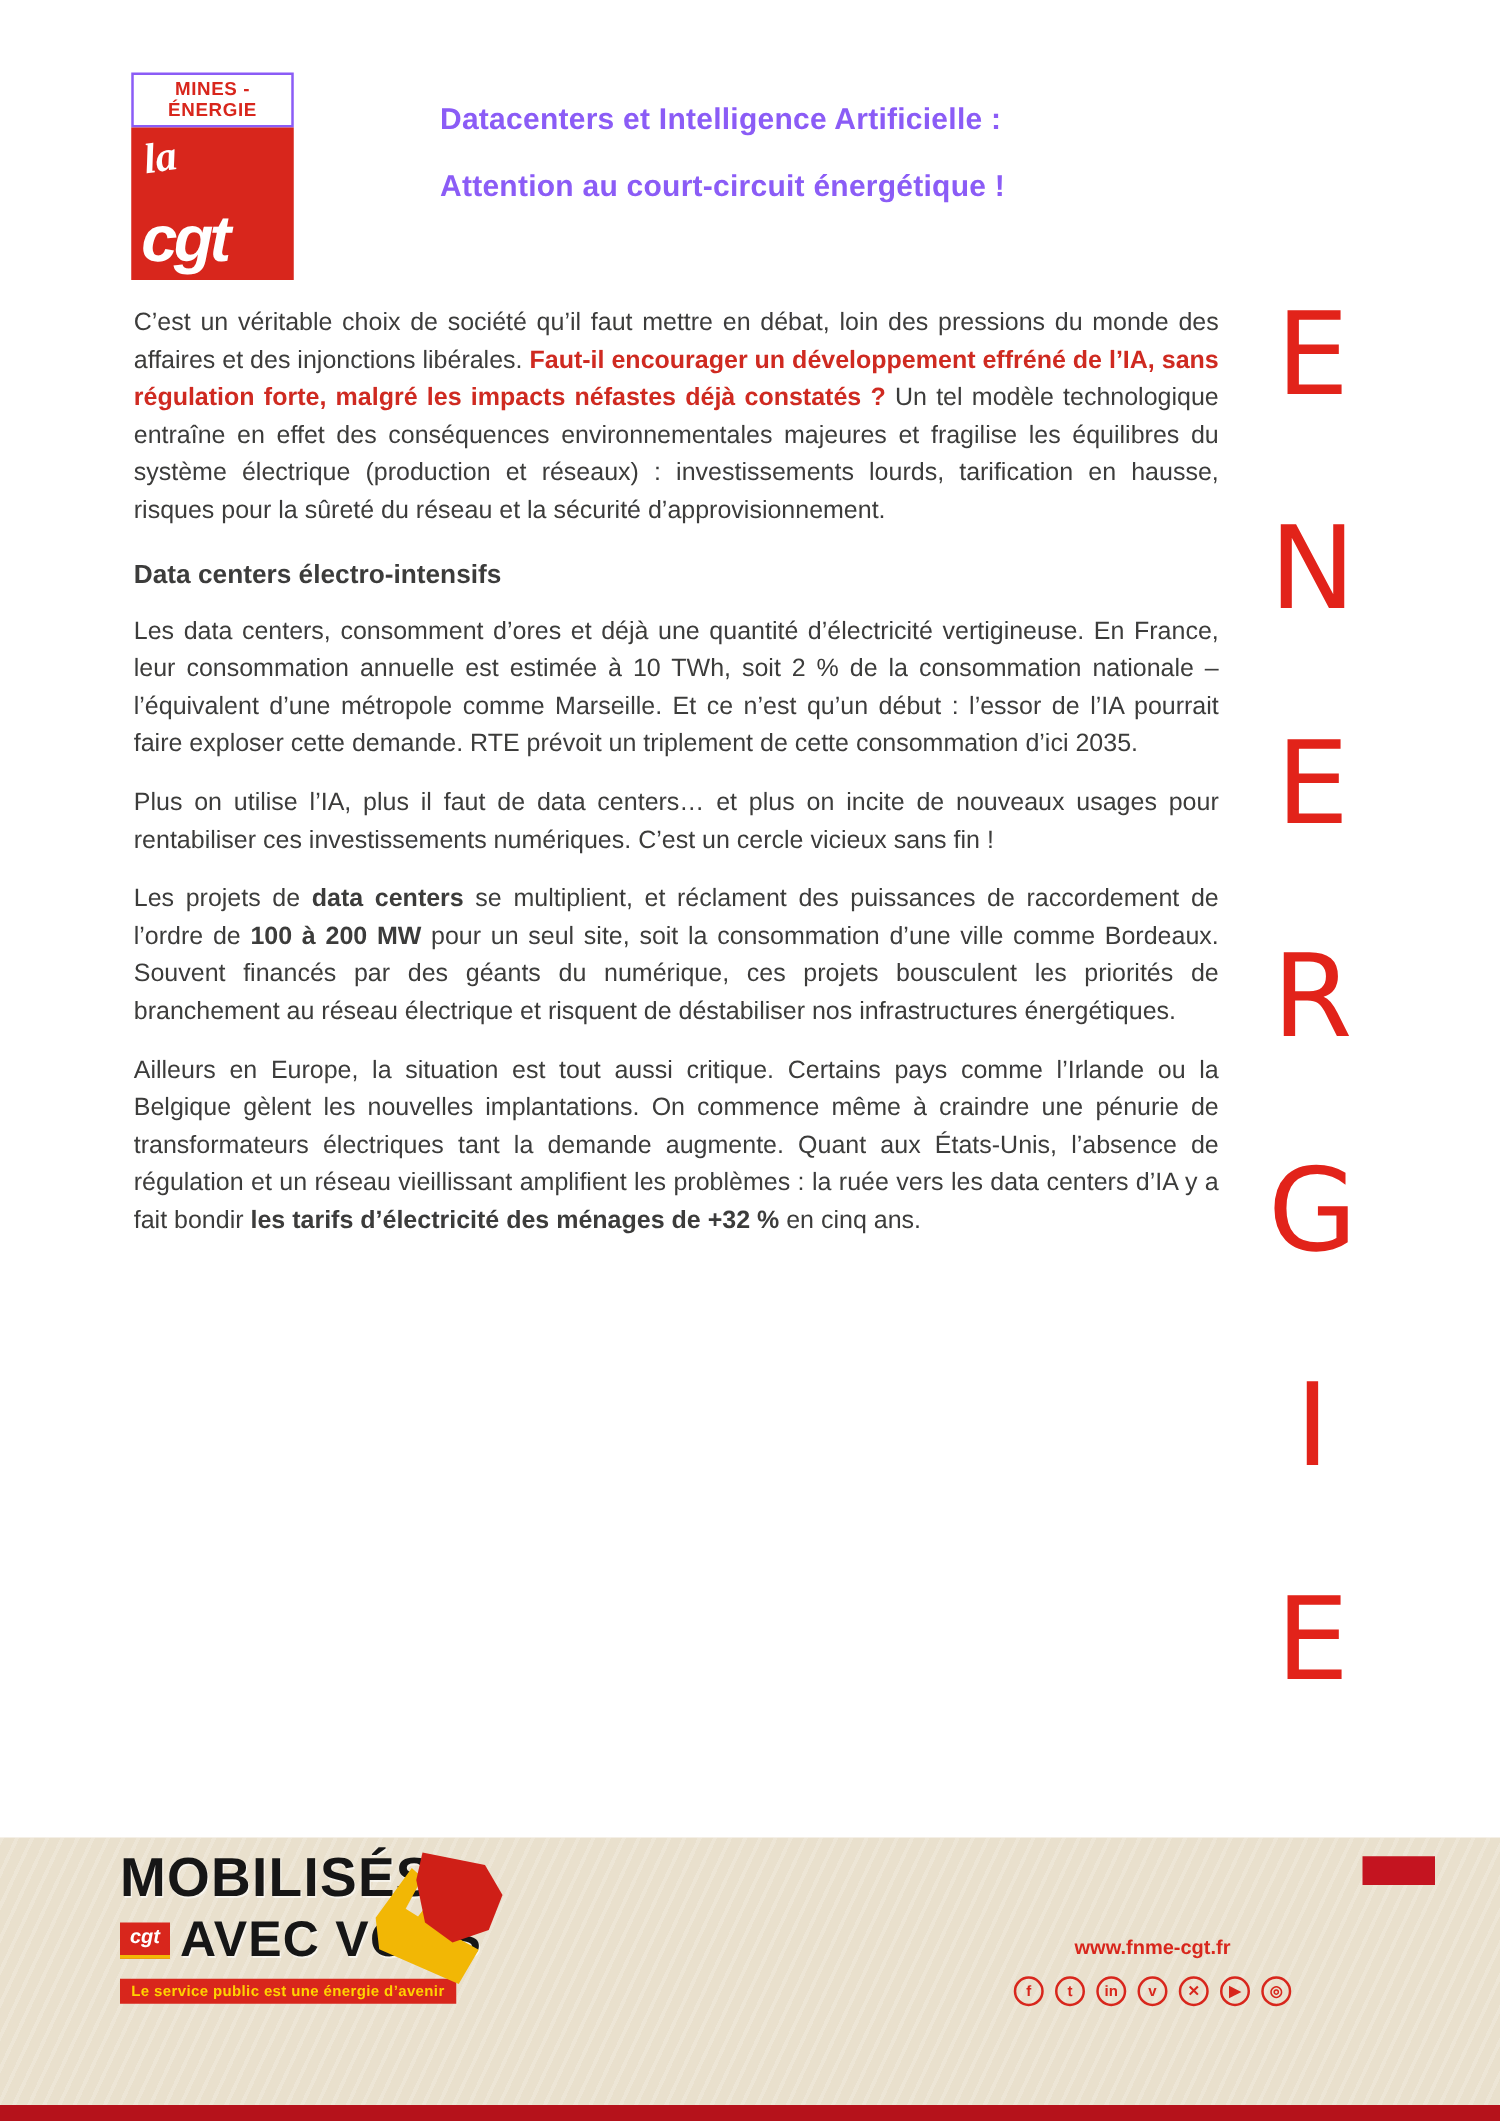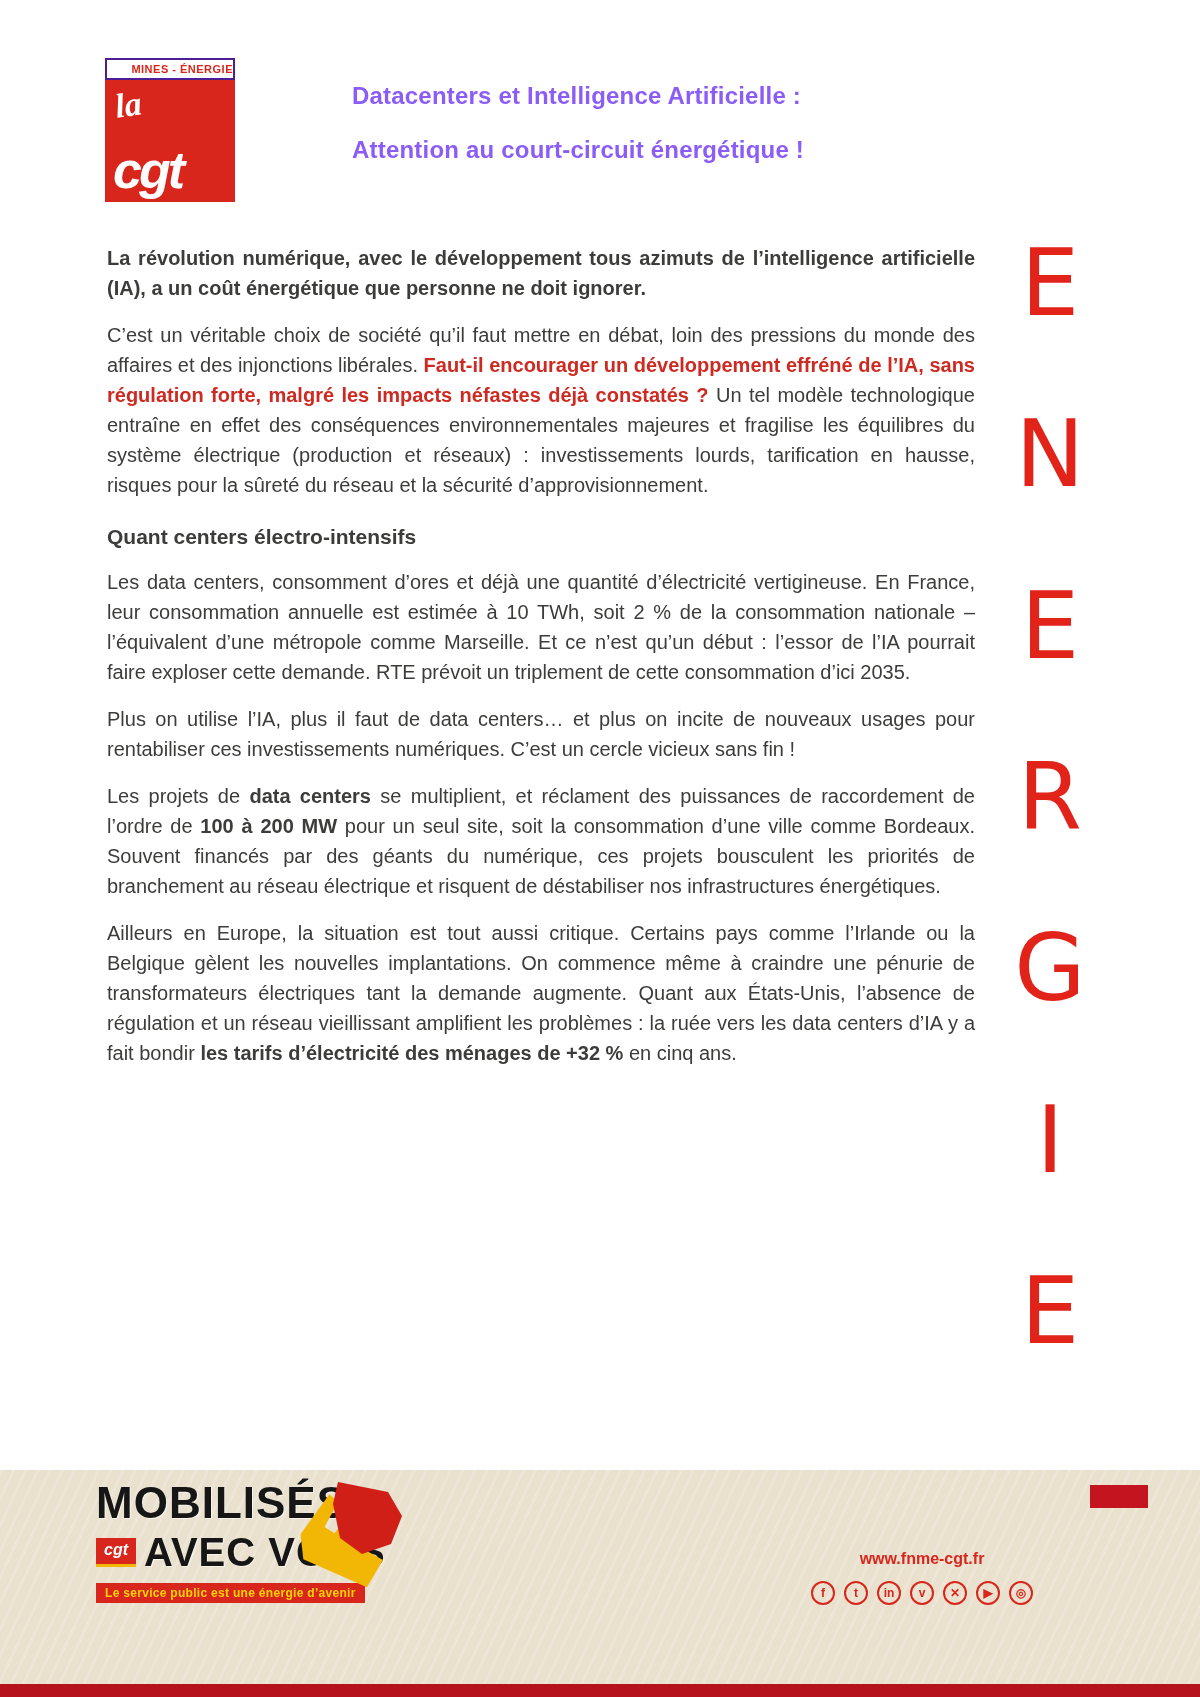--- a/index.html
+++ b/index.html
@@ -10,25 +10,25 @@
     height: 1697px;
     margin: 0 auto;
     background: #ffffff;
     overflow: hidden;
   }
 
   
   .logo { position: absolute; left: 105px; top: 58px; width: 130px; }
   .logo-sector {
     background: #fff;
-    border: 2px solid #4c1d95;
+    border: 2px solid #8b5cf6;
     color: #d8261c;
-    font-size: 11px;
-    font-weight: bold;
-    text-align: right;
+    font-size: 15px;
+    font-weight: bold;
+    text-align: center;
     padding: 3px 0;
     letter-spacing: .5px;
   }
   .logo-red {
     background: #d8261c;
     height: 122px;
     position: relative;
     color: #fff;
   }
   .logo-la {
@@ -204,25 +204,24 @@
     <span class="vertical-letter">N</span>
     <span class="vertical-letter">E</span>
     <span class="vertical-letter">R</span>
     <span class="vertical-letter">G</span>
     <span class="vertical-letter">I</span>
     <span class="vertical-letter">E</span>
   </div>
 
   <div class="content">
 
-    <p class="intro">La révolution numérique, avec le développement tous azimuts de l’intelligence artificielle (IA), a un coût énergétique que personne ne doit ignorer.</p>
 
     <p><span>C’est un véritable choix de société qu’il faut mettre en débat, loin des pressions du monde des affaires et des injonctions libérales. </span><span class="red-bold">Faut-il encourager un développement effréné de l’IA, sans régulation forte, malgré les impacts néfastes déjà constatés ? </span><span>Un tel modèle technologique entraîne en effet des conséquences environnementales majeures et fragilise les équilibres du système électrique (production et réseaux) : investissements lourds, tarification en hausse, risques pour la sûreté du réseau et la sécurité d’approvisionnement.</span></p>
 
-    <h3>Quant centers électro-intensifs</h3>
+    <h3>Data centers électro-intensifs</h3>
 
     <p>Les data centers, consomment d’ores et déjà une quantité d’électricité vertigineuse. En France, leur consommation annuelle est estimée à 10 TWh, soit 2 % de la consommation nationale – l’équivalent d’une métropole comme Marseille. Et ce n’est qu’un début : l’essor de l’IA pourrait faire exploser cette demande.  RTE prévoit un triplement de cette consommation d’ici 2035.</p>
 
     <p>Plus on utilise l’IA, plus il faut de data centers… et plus on incite de nouveaux usages pour rentabiliser ces investissements numériques. C’est un cercle vicieux sans fin !</p>
 
 
     <p><span>Les projets de </span><span class="b">data centers</span><span> se multiplient, et réclament des puissances de raccordement de l’ordre de </span><span class="b">100 à 200 MW</span><span> pour un seul site, soit la consommation d’une ville comme Bordeaux. Souvent financés par des géants du numérique, ces projets bousculent les priorités de branchement au réseau électrique et risquent de déstabiliser nos infrastructures énergétiques.</span></p>
 
 
     <p><span>Ailleurs en Europe, la situation est tout aussi critique. Certains pays comme l’Irlande ou la Belgique gèlent les nouvelles implantations. On commence même à craindre une pénurie de transformateurs électriques tant la demande augmente. Quant aux États-Unis, l’absence de régulation et un réseau vieillissant amplifient les problèmes : la ruée vers les data centers d’IA y a fait bondir </span><span class="b">les tarifs d’électricité des ménages de +32 %</span><span> en cinq ans.</span></p>

